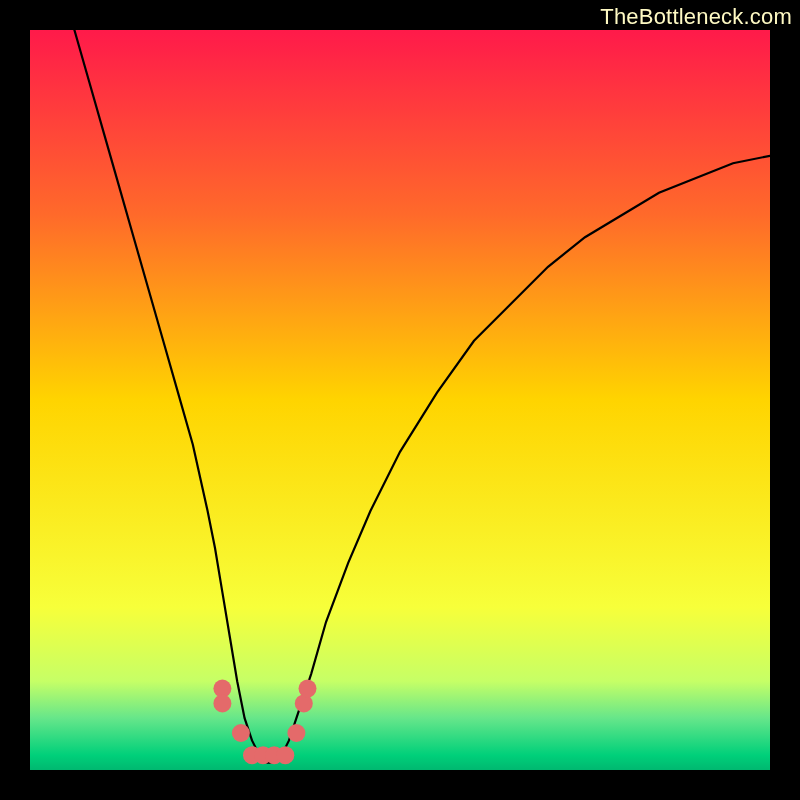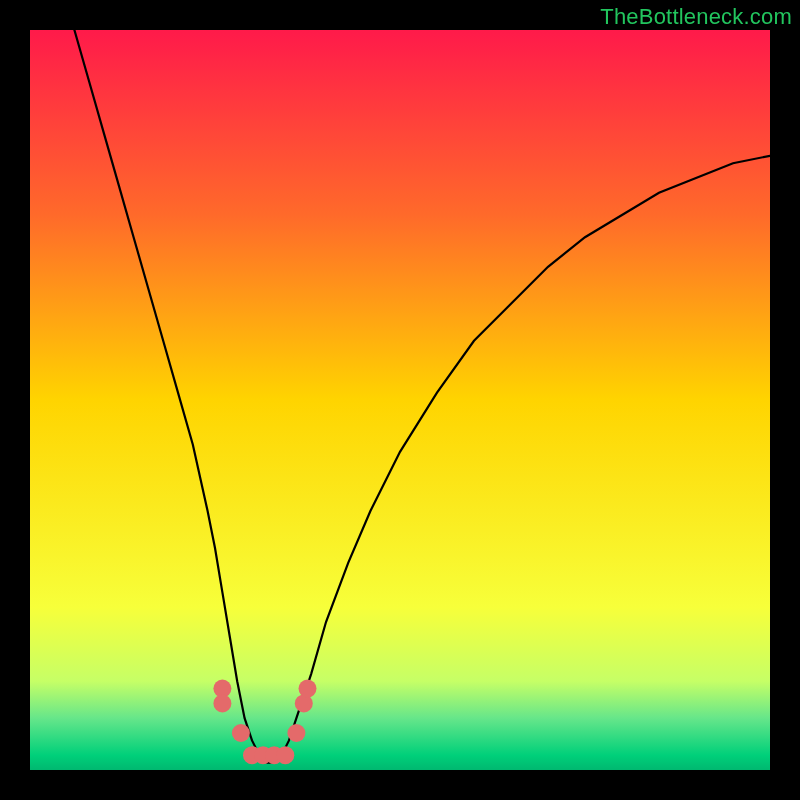--- a/index.html
+++ b/index.html
@@ -23,21 +23,21 @@
     position: absolute;
     left: 0;
     top: 0;
     width: 740px;
     height: 740px;
   }
   .watermark {
     position: absolute;
     top: 4px;
     right: 8px;
-    color: #22c55e;
+    color: #fef9c3;
     font-size: 22px;
     font-weight: 500;
     letter-spacing: 0.2px;
     user-select: none;
   }
   svg { display: block; }
 </style>
 </head>
 <body>
 

